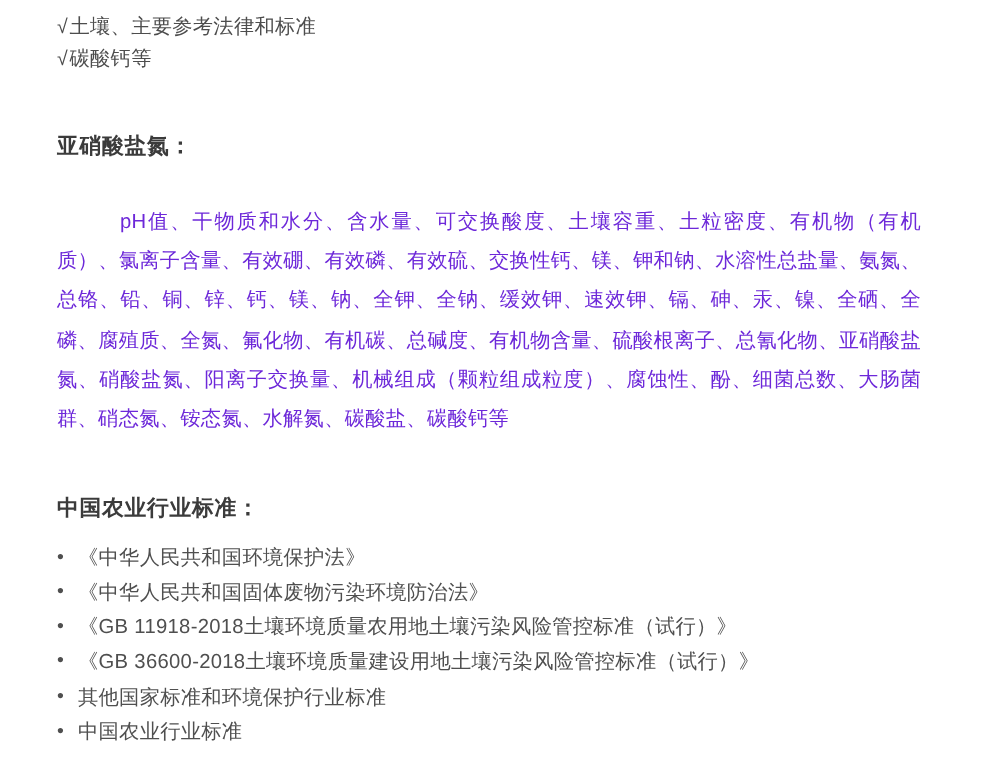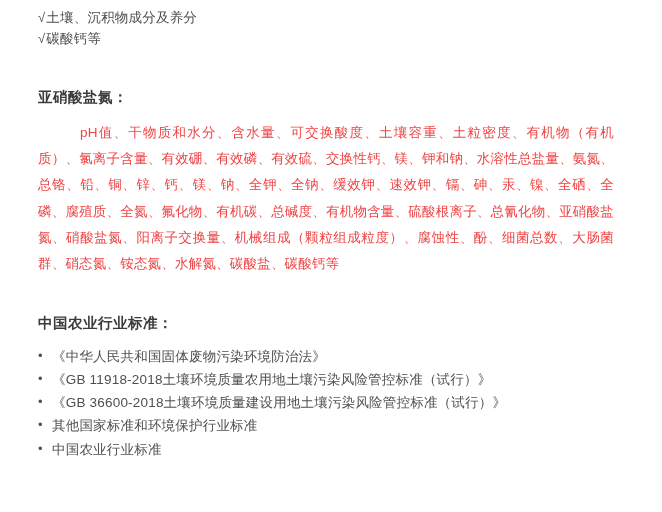--- a/index.html
+++ b/index.html
@@ -40,26 +40,26 @@
     font-size: 14.5px;
     font-weight: bold;
     color: #3b3b3b;
     letter-spacing: 0.5px;
   }
   .heading-analysis {
     margin-top: 38px;
     margin-left: 8px;
   }
   .analysis-body {
-    margin-top: 13px;
+    margin-top: 28px;
     margin-left: 8px;
     margin-right: 18px;
     font-size: 13.5px;
     line-height: 1.95;
-    color: #ef4444;
+    color: #6d28d9;
     text-align: justify;
     text-indent: 42px;
     letter-spacing: 0.2px;
   }
   .heading-laws {
     margin-top: 36px;
     margin-left: 8px;
   }
   .law-list {
     margin: 0;
@@ -88,34 +88,35 @@
   .law-list li.plain {
     padding-left: 14px;
   }
 </style>
 </head>
 <body>
 
 <div class="page">
 
   <div class="checkline">
-    <span class="check-mark">√</span><span>土壤、沉积物成分及养分</span>
+    <span class="check-mark">√</span><span>土壤、主要参考法律和标准</span>
   </div>
 
   <div class="checkline">
     <span class="check-mark">√</span><span>碳酸钙等</span>
   </div>
 
   <div class="section-heading heading-analysis">亚硝酸盐氮：</div>
 
   <div class="analysis-body">pH值、干物质和水分、含水量、可交换酸度、土壤容重、土粒密度、有机物（有机质）、氯离子含量、有效硼、有效磷、有效硫、交换性钙、镁、钾和钠、水溶性总盐量、氨氮、总铬、铅、铜、锌、钙、镁、钠、全钾、全钠、缓效钾、速效钾、镉、砷、汞、镍、全硒、全磷、腐殖质、全氮、氟化物、有机碳、总碱度、有机物含量、硫酸根离子、总氰化物、亚硝酸盐氮、硝酸盐氮、阳离子交换量、机械组成（颗粒组成粒度）、腐蚀性、酚、细菌总数、大肠菌群、硝态氮、铵态氮、水解氮、碳酸盐、碳酸钙等</div>
 
   <div class="section-heading heading-laws">中国农业行业标准：</div>
 
   <ul class="law-list">
+    <li>《中华人民共和国环境保护法》</li>
     <li>《中华人民共和国固体废物污染环境防治法》</li>
     <li>《GB 11918-2018土壤环境质量农用地土壤污染风险管控标准（试行）》</li>
     <li>《GB 36600-2018土壤环境质量建设用地土壤污染风险管控标准（试行）》</li>
     <li class="plain">其他国家标准和环境保护行业标准</li>
     <li class="plain">中国农业行业标准</li>
   </ul>
 
 </div>
 
 </body></html>

